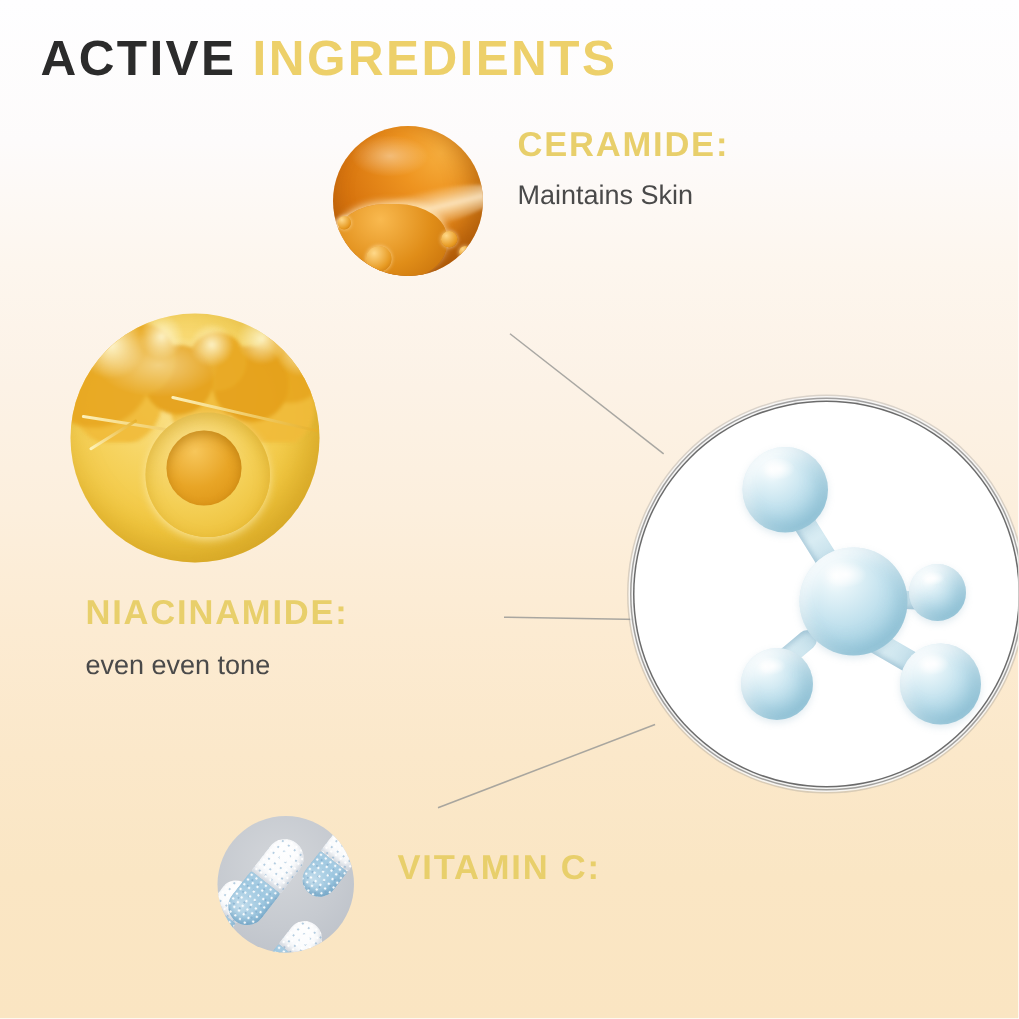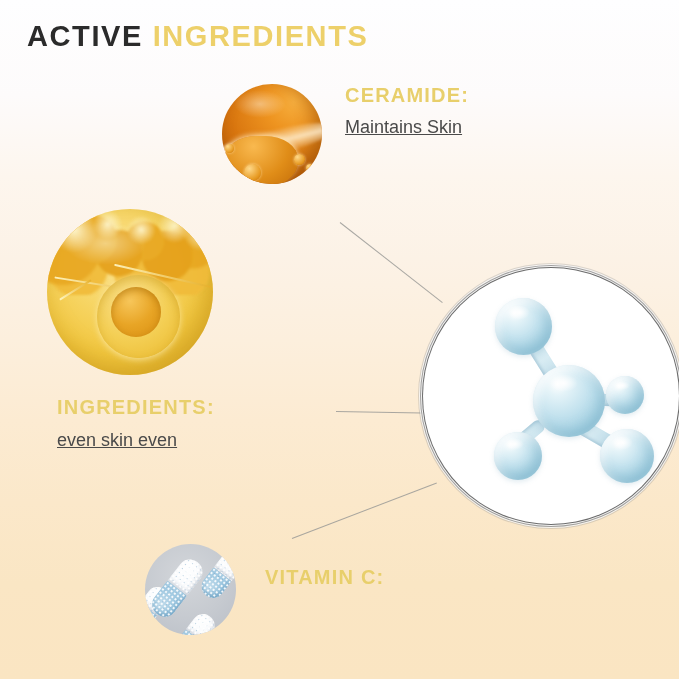--- a/index.html
+++ b/index.html
@@ -21,21 +21,21 @@
       #FCEBD2 62%,
       #FBE8CA 74%,
       #FAE6C4 86%,
       #FAE5C2 100%);
     overflow:hidden;
   }
 
   
   .title{
     position:absolute;left:27px;top:22px;
-    font-size:29px;
+    font-size:33px;
     font-weight:bold;
     letter-spacing:1.6px;
     white-space:nowrap;
     line-height:1;
   }
   .title .t-active{color:#2B2B2B;}
   .title .t-ingredients{color:#EDD06A;}
 
   
   .conn{position:absolute;transform-origin:0 50%;height:1px;background:#9a9a96;opacity:.85;}
@@ -183,25 +183,25 @@
     border-radius:7px;transform-origin:0 50%;box-shadow:inset 0 -2px 3px rgba(120,165,190,.4);}
   .mol-atom{position:absolute;border-radius:50%;
     background:radial-gradient(circle at 34% 26%, #FFFFFF 0%, #E4F3F8 16%, #C3E2EE 45%, #A2D0E2 74%, #B9DEEC 100%);
     box-shadow:inset -5px -6px 12px rgba(110,165,190,.38), inset 4px 5px 10px rgba(255,255,255,.85), 0 2px 5px rgba(140,180,200,.25);
   }
   .mol-atom::after{content:"";position:absolute;left:22%;top:12%;width:40%;height:26%;
     border-radius:50%;background:radial-gradient(ellipse at 50% 50%, rgba(255,255,255,.95), rgba(255,255,255,0) 70%);}
 
   
   .ing-head{
-    font-size:20px;font-weight:bold;letter-spacing:1.2px;
+    font-size:23px;font-weight:bold;letter-spacing:1.2px;
     color:#E8CF6B;white-space:nowrap;line-height:1.1;text-align:right;
   }
   .ing-desc{
-    font-size:18px;color:#4A4A4A;line-height:1.45;white-space:nowrap;text-decoration:underline;
+    font-size:18px;color:#4A4A4A;line-height:1.45;white-space:nowrap;
   }
   .block{position:absolute;}
   #ceramide-text{left:345px;top:84px;}
   #ceramide-text .ing-head{margin-bottom:8px;}
   #niacinamide-text{left:57px;top:396px;}
   #niacinamide-text .ing-head{margin-bottom:9px;}
   #vitaminc-text{left:265px;top:566px;}
   #vitaminc-text .ing-head{margin-bottom:24px;}
 </style>
 </head>
@@ -235,22 +235,22 @@
     <div class="nb-texture"></div>
     <div class="nb-highlights"></div>
     <div class="nb-stick ns1"></div>
     <div class="nb-stick ns2"></div>
     <div class="nb-stick ns3"></div>
     <div class="nb-wellouter"></div>
     <div class="nb-wellinner"></div>
     <div class="nb-gloss"></div>
   </div>
   <div class="block" id="niacinamide-text">
-    <div class="ing-head">INGREDIENTS:</div>
-    <div class="ing-desc">even skin even</div>
+    <div class="ing-head">NIACINAMIDE:</div>
+    <div class="ing-desc">even even tone</div>
   </div>
 
   <div class="bubble" id="vitaminc-bubble">
     <div class="cap capC">
       <div class="cap-top">
           <div class="speck"></div>
         </div>
       <div class="cap-bot">
           <div class="speck"></div>
         </div>

